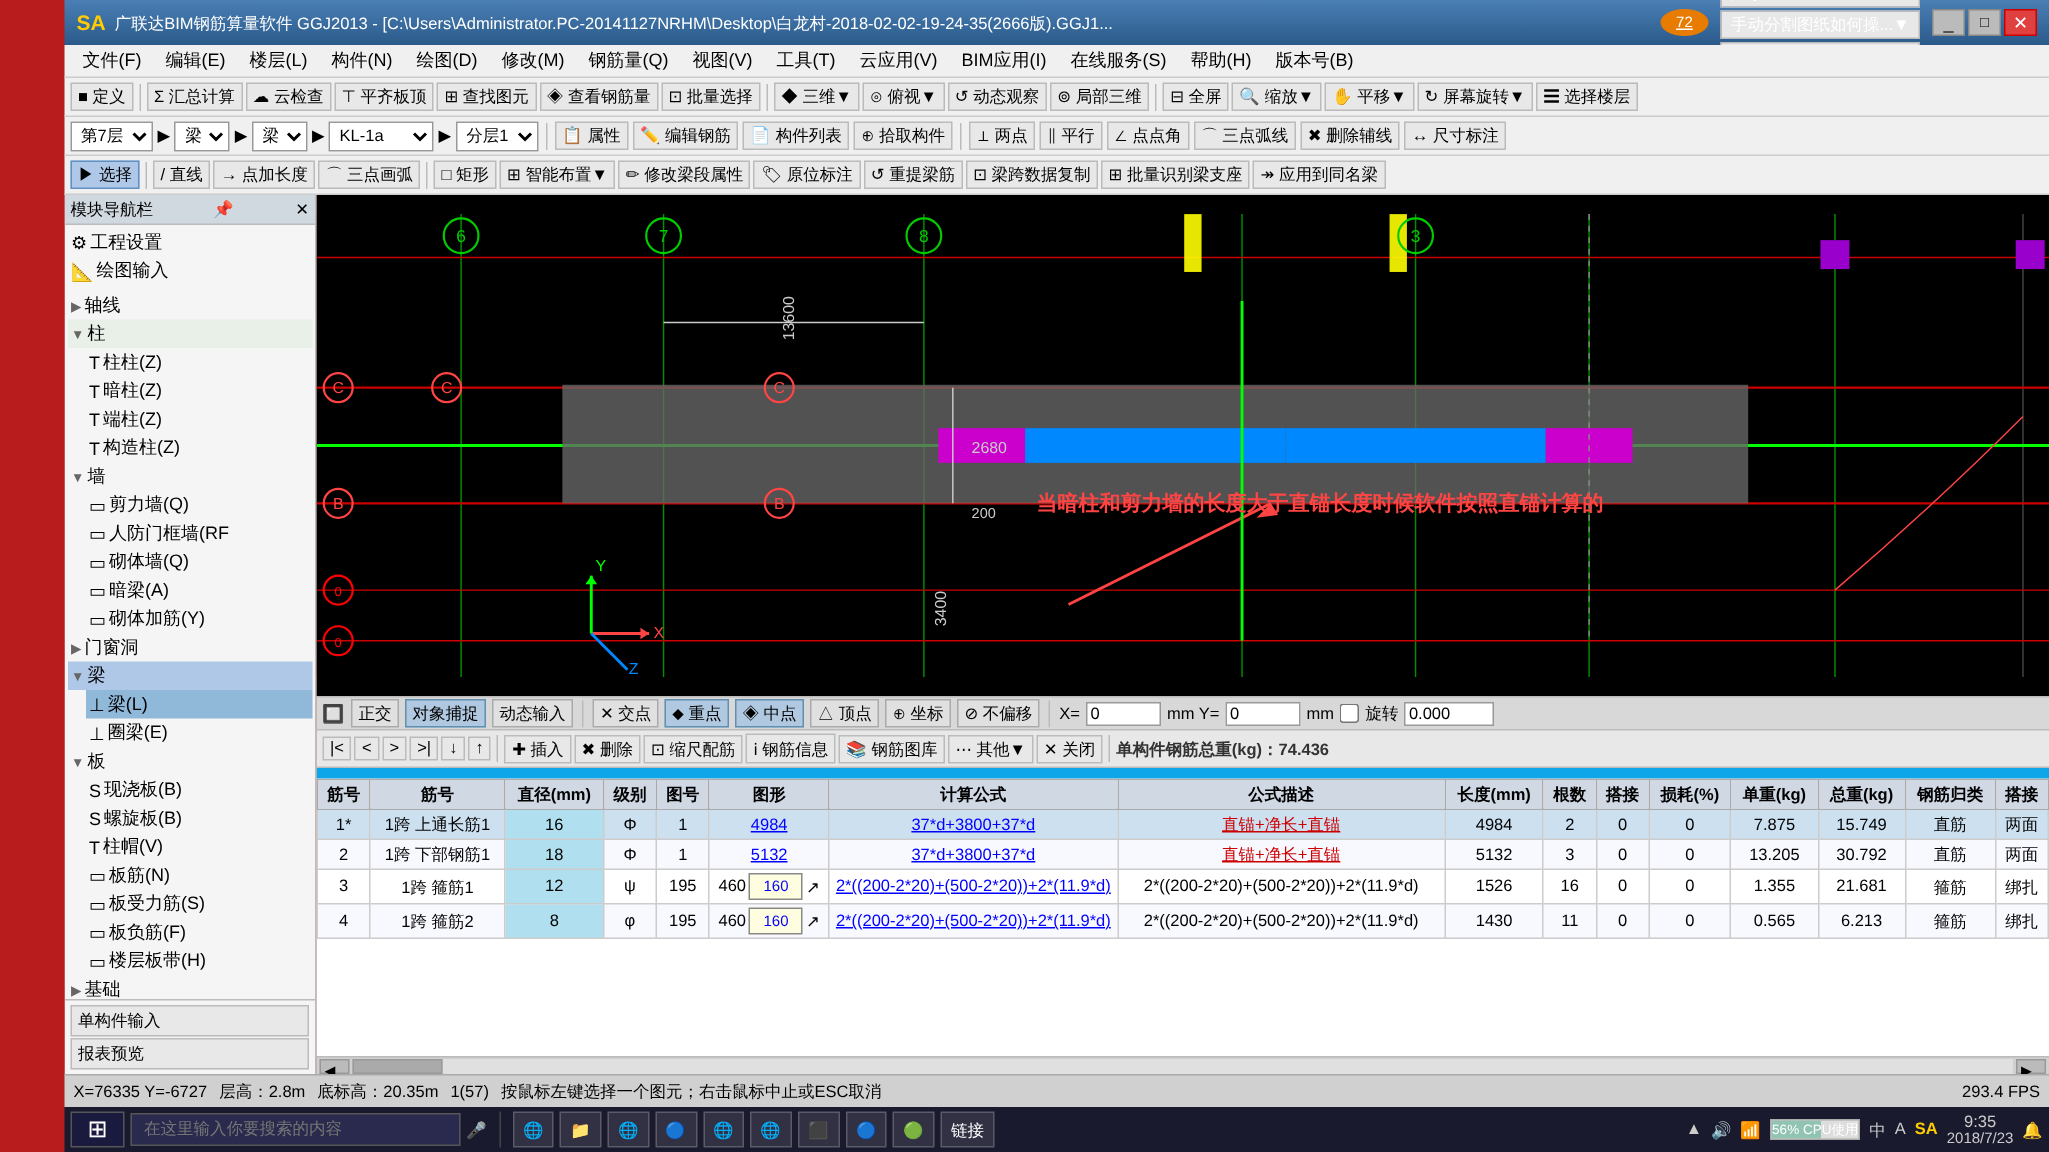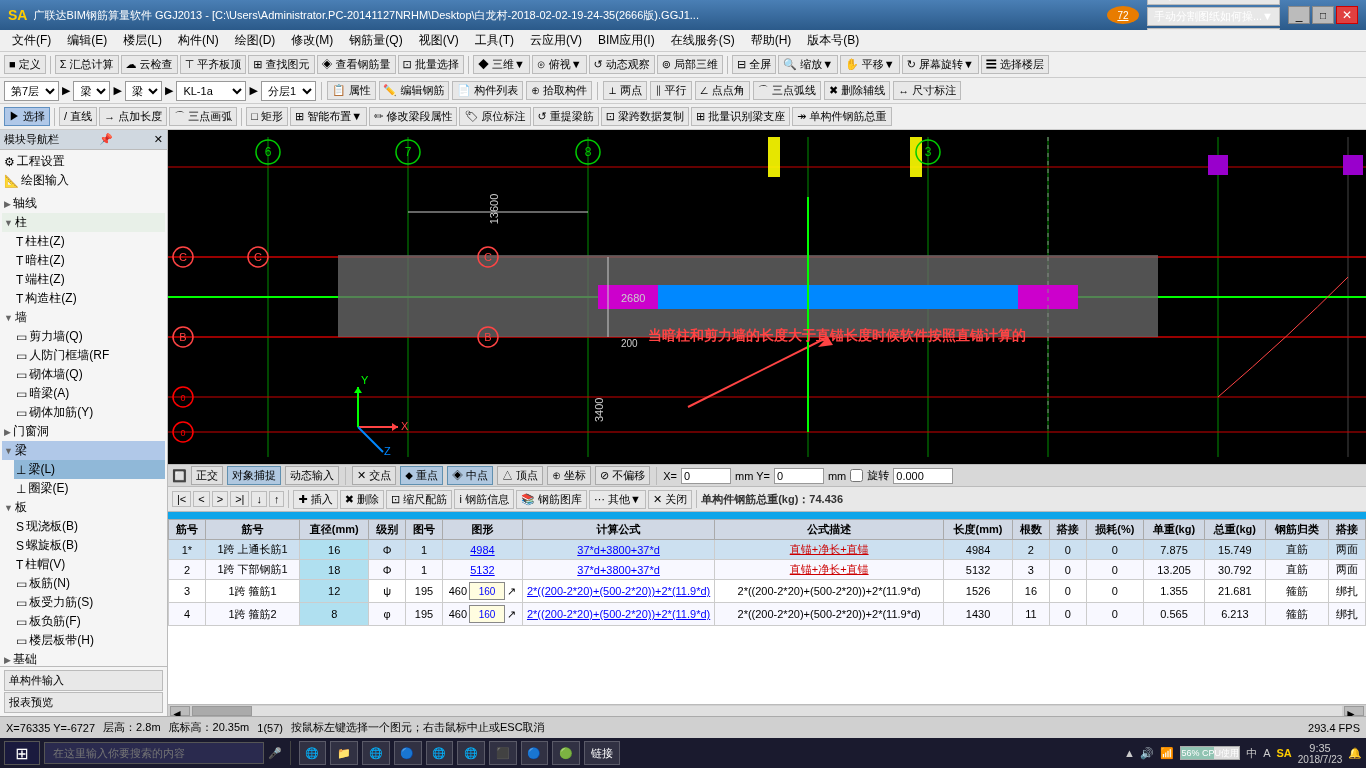--- a/index.html
+++ b/index.html
@@ -263,20 +263,21 @@
     
     svg.cad-svg { width: 100%; height: 100%; }
 
     
     #app-window {
       width: 1366px;
       height: 768px;
       display: flex;
       flex-direction: column;
       background: #b91c1c;
+      padding-left: 43px;
     }
 
     .top-right-btns {
       display: flex; gap: 2px; margin-left: 8px; flex-direction: column;
     }
     .top-right-btn {
       padding: 1px 6px;
       background: #e8e8e8;
       border: 1px solid #bbb;
       font-size: 11px;
@@ -423,21 +424,21 @@
     <button class="tb-btn">→ 点加长度</button>
     <button class="tb-btn">⌒ 三点画弧</button>
     <div class="tb-sep"></div>
     <button class="tb-btn">□ 矩形</button>
     <button class="tb-btn">⊞ 智能布置▼</button>
     <button class="tb-btn">✏ 修改梁段属性</button>
     <button class="tb-btn">🏷 原位标注</button>
     <button class="tb-btn">↺ 重提梁筋</button>
     <button class="tb-btn">⊡ 梁跨数据复制</button>
     <button class="tb-btn">⊞ 批量识别梁支座</button>
-    <button class="tb-btn">↠ 单构件钢筋总重</button>
+    <button class="tb-btn">↠ 应用到同名梁</button>
   </div>
 
   <div style="display:flex; flex:1; overflow:hidden;">
 
     <div id="sidebar">
       <div id="sidebar-header">
         <span>模块导航栏</span>
         <span style="cursor:pointer;">📌</span>
         <span style="cursor:pointer;">✕</span>
       </div>

